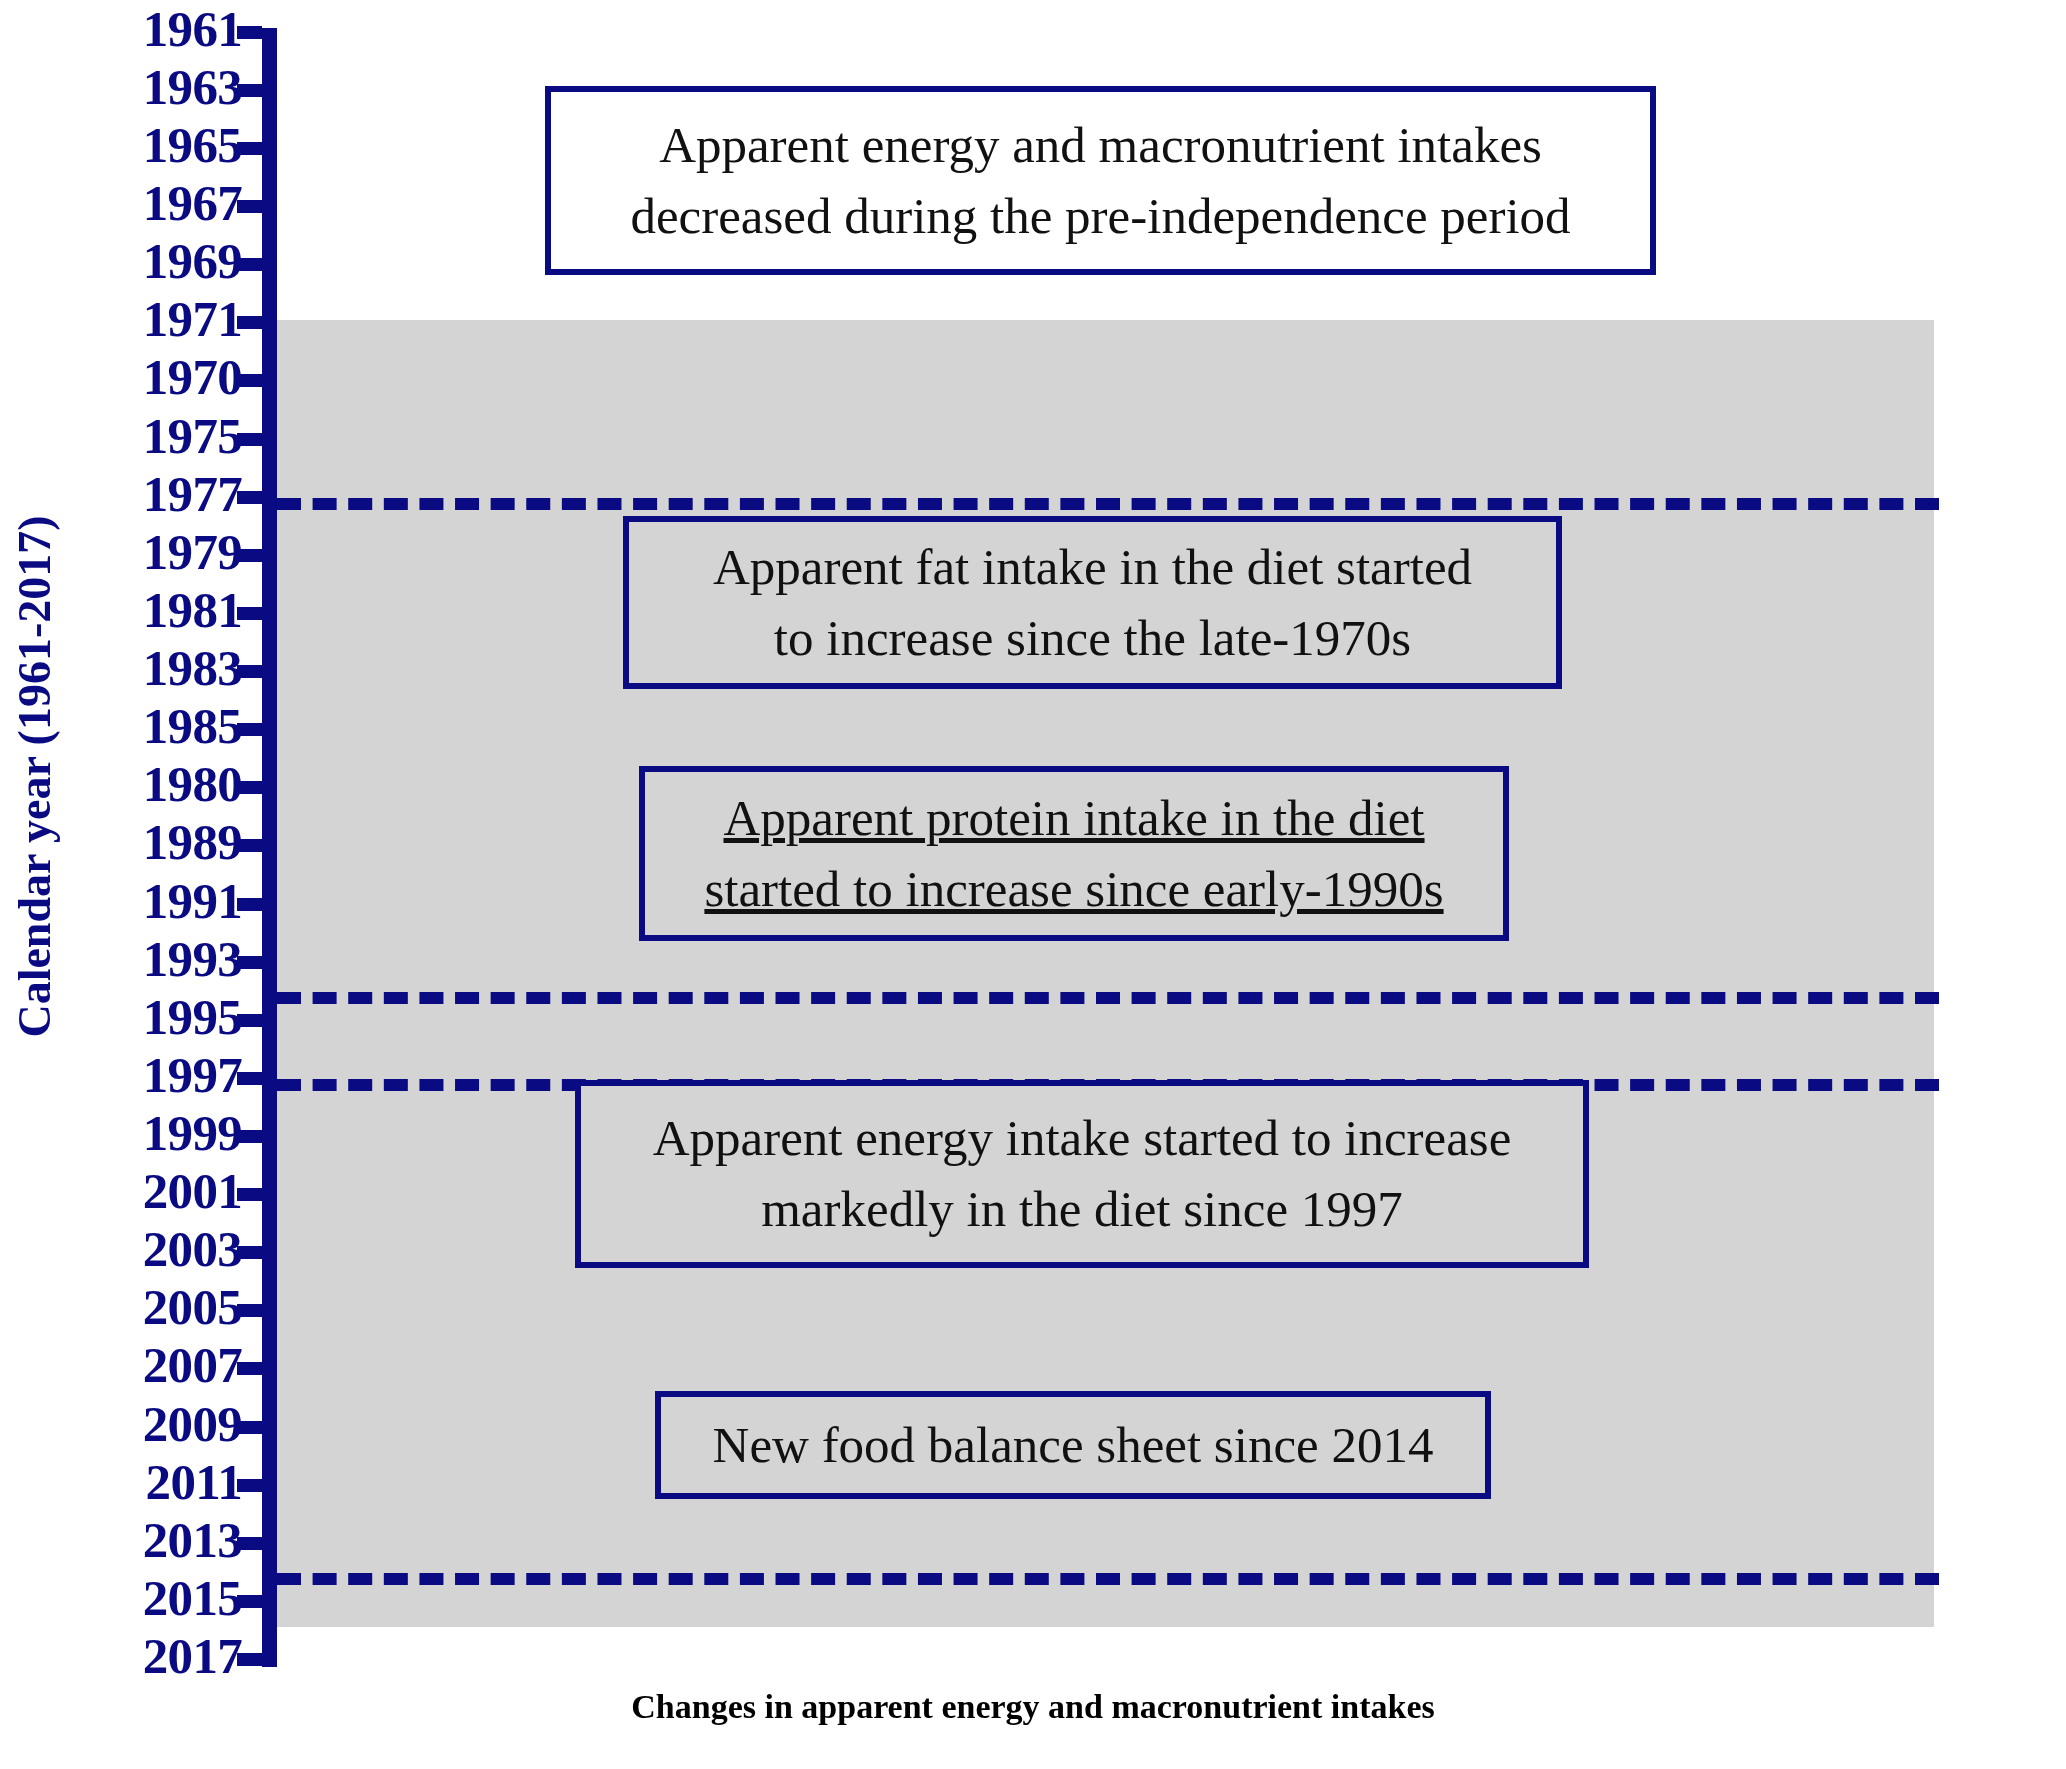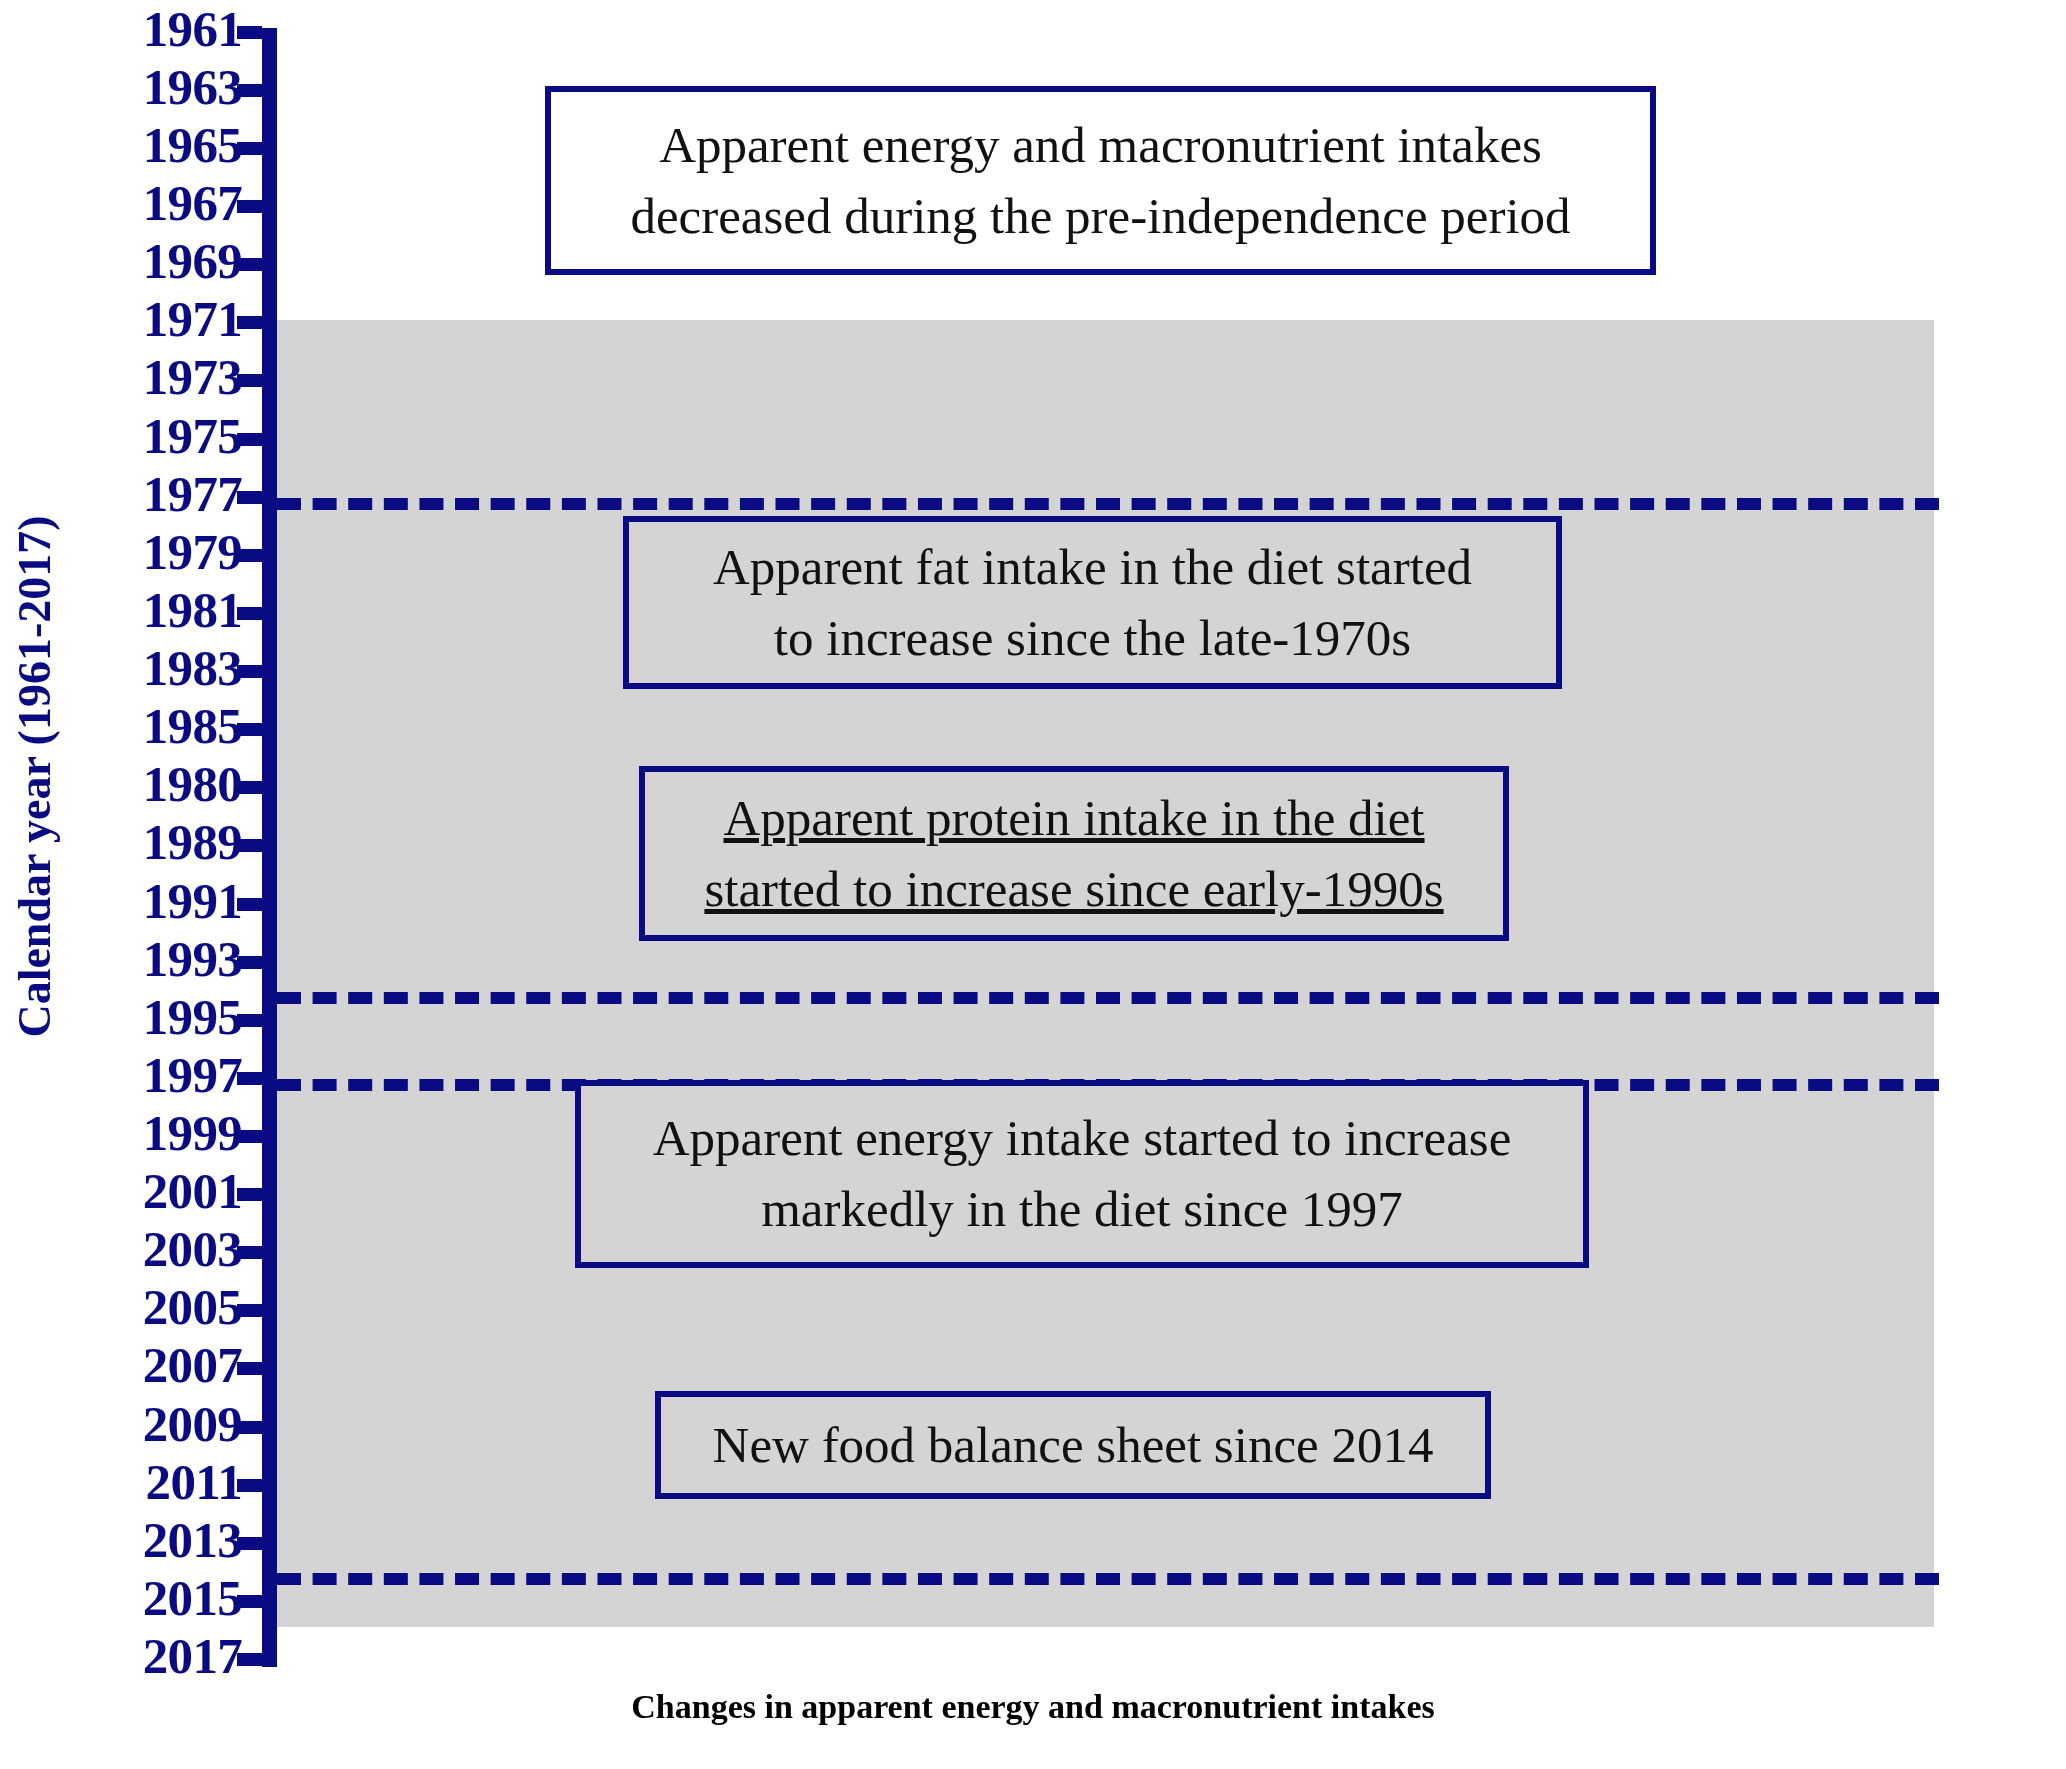--- a/index.html
+++ b/index.html
@@ -150,21 +150,21 @@
       </div>
       <div class="tick-row" style="top: 265px;">
         <div class="tick-label">1969</div>
         <div class="tick-mark"></div>
       </div>
       <div class="tick-row" style="top: 323px;">
         <div class="tick-label">1971</div>
         <div class="tick-mark"></div>
       </div>
       <div class="tick-row" style="top: 381px;">
-        <div class="tick-label">1973</div>
+        <div class="tick-label">1970</div>
         <div class="tick-mark"></div>
       </div>
       <div class="tick-row" style="top: 440px;">
         <div class="tick-label">1975</div>
         <div class="tick-mark"></div>
       </div>
       <div class="tick-row" style="top: 498px;">
         <div class="tick-label">1977</div>
         <div class="tick-mark"></div>
       </div>

